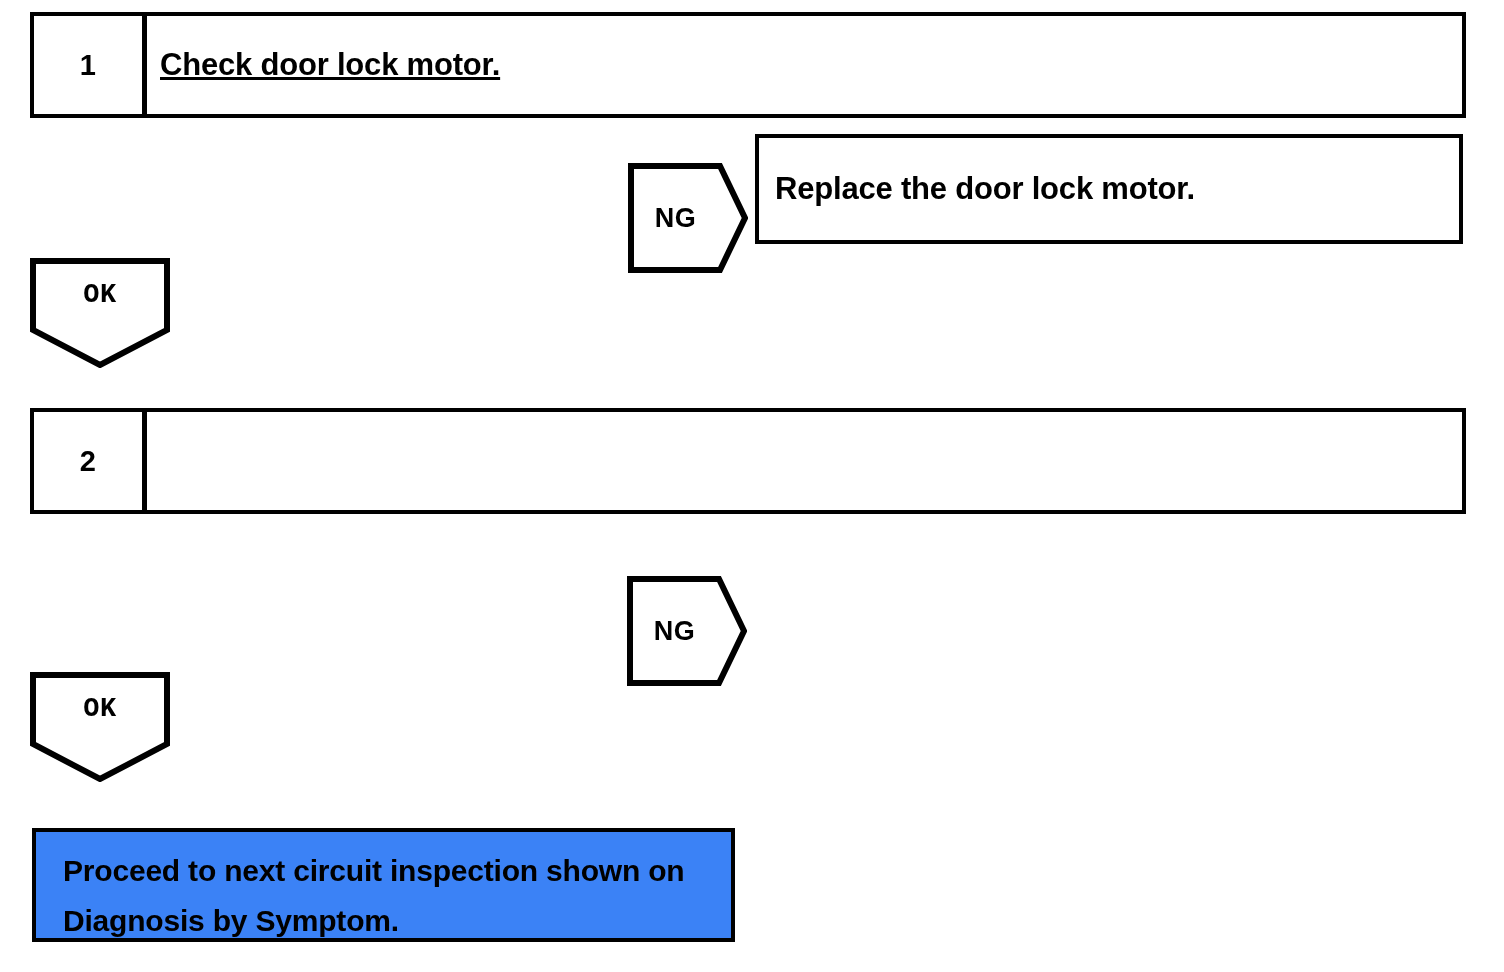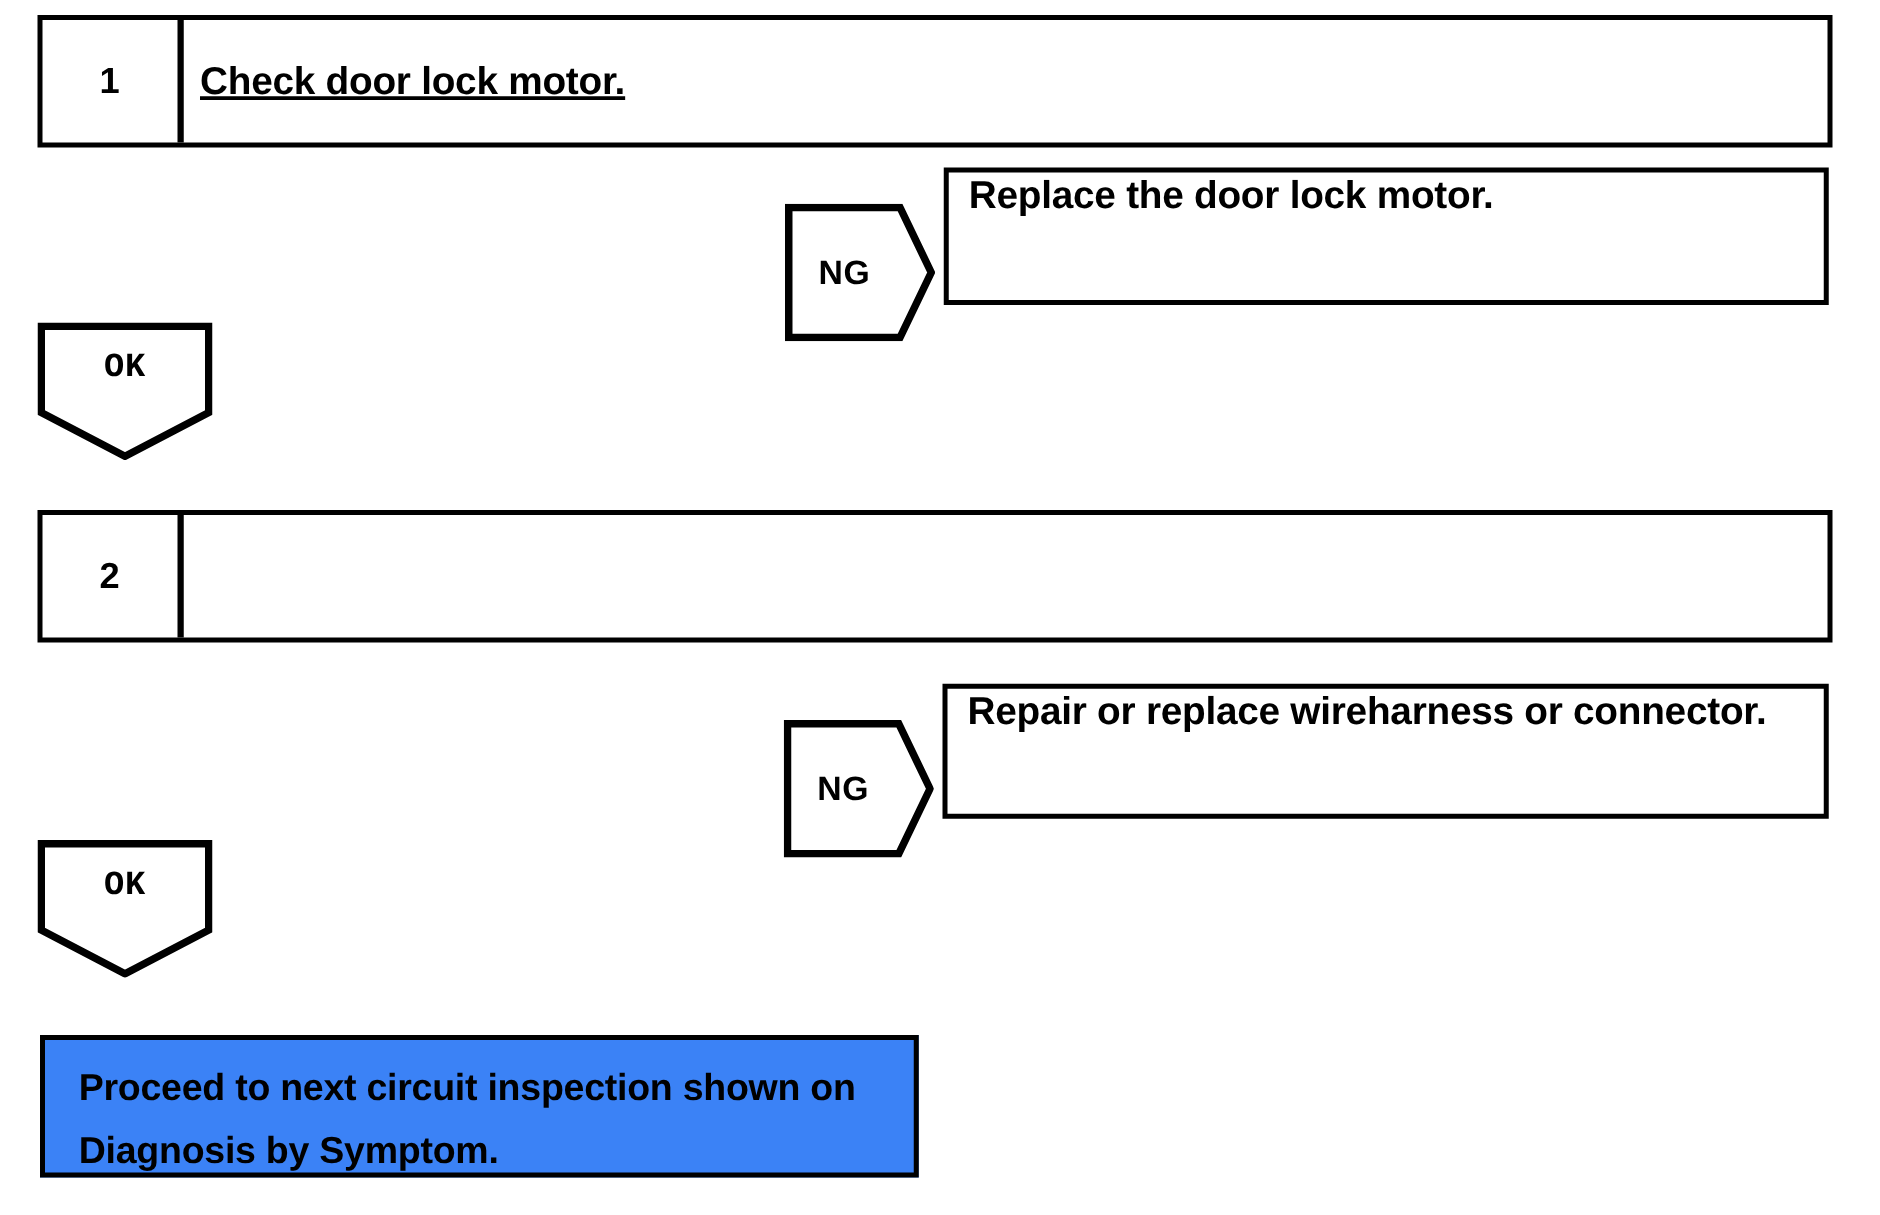--- a/index.html
+++ b/index.html
@@ -84,20 +84,21 @@
     letter-spacing: 0.5px;
   }
 
   
   .result-box {
     position: absolute;
     box-sizing: border-box;
     border: 4px solid #000000;
     background: #ffffff;
     display: flex;
+    align-items: center;
     padding-left: 16px;
   }
   .result-text {
     font-size: 31px;
     font-weight: bold;
     color: #000000;
     letter-spacing: -0.2px;
     white-space: nowrap;
   }
 
@@ -183,23 +184,20 @@
     </div>
   </div>
 
   <div class="ng-chevron" style="left:627px; top:547px;">
     <svg viewBox="0 0 120 110" preserveAspectRatio="none">
       <polygon points="3,3 92,3 117,55 92,107 3,107" fill="#ffffff" stroke="#000000" stroke-width="6" stroke-linejoin="miter"></polygon>
     </svg>
     <span class="ng-label">NG</span>
   </div>
 
-  <div class="result-box" style="left:754px; top:547px; width:709px; height:108px;">
-    <span class="result-text">Repair or replace wireharness or connector.</span>
-  </div>
 
   <div class="ok-arrow" style="left:30px; top:672px;">
     <svg viewBox="0 0 140 110" preserveAspectRatio="none">
       <polygon points="3,3 137,3 137,72 70,107 3,72" fill="#ffffff" stroke="#000000" stroke-width="6" stroke-linejoin="miter"></polygon>
     </svg>
     <span class="ok-label">OK</span>
   </div>
 
   <div class="final-box" style="left:32px; top:828px; width:703px; height:114px;">
     <div class="final-line">Proceed to next circuit inspection shown on</div>

